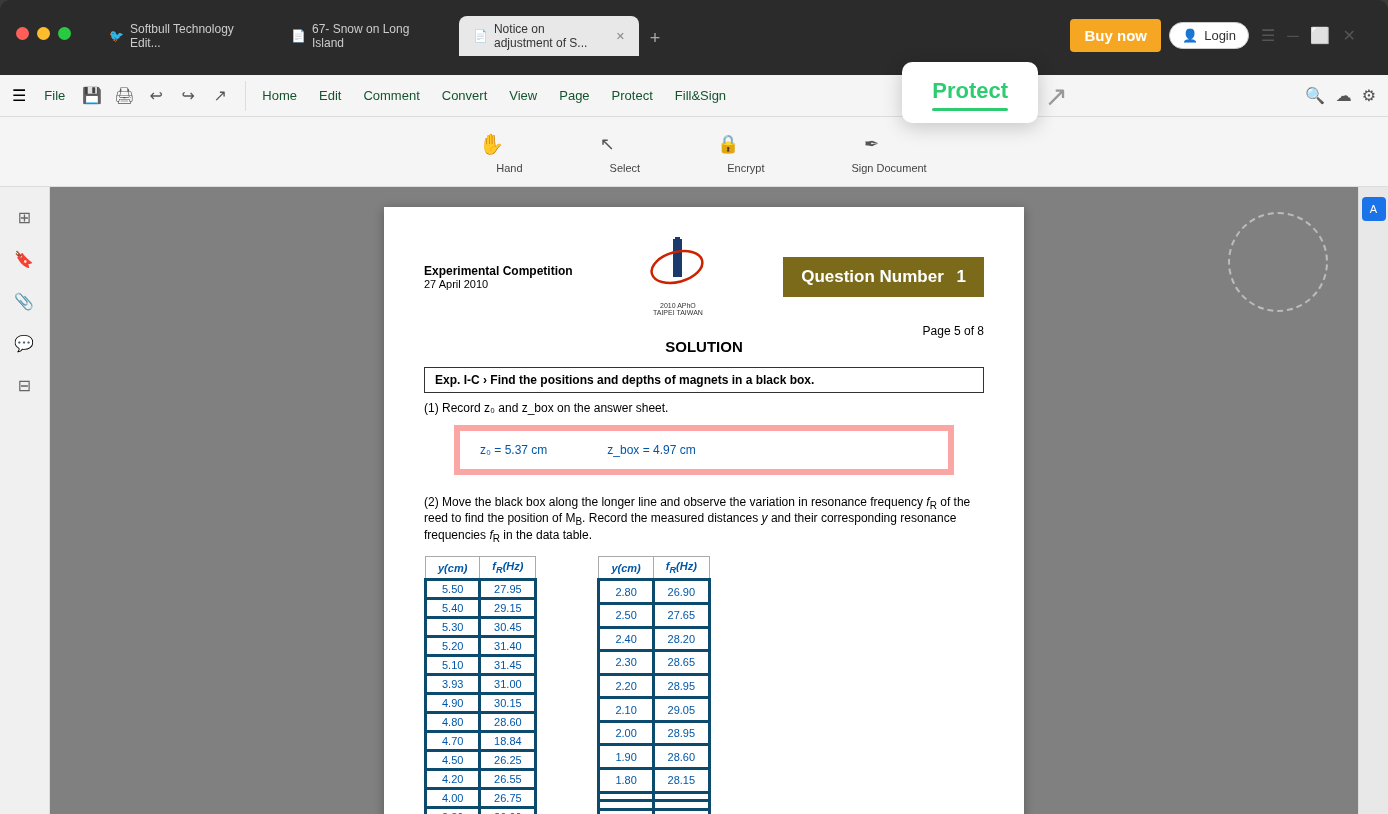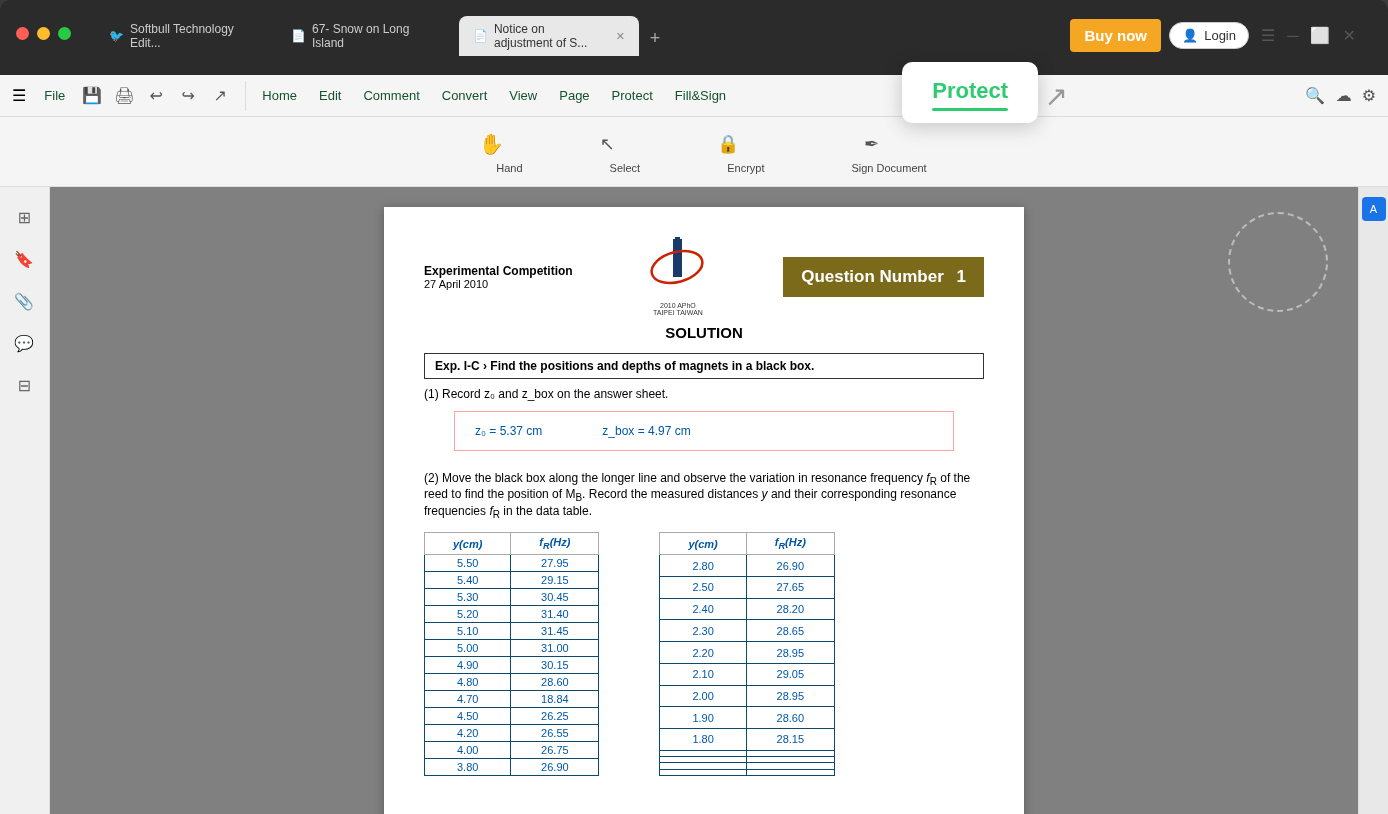--- a/index.html
+++ b/index.html
@@ -220,21 +220,21 @@
     .solution-title { text-align: center; font-size: 15px; font-weight: bold; margin-bottom: 12px; }
     .exp-title {
       border: 1px solid #333;
       padding: 5px 10px;
       font-size: 12px;
       font-weight: bold;
       margin-bottom: 8px;
     }
     .exp-body { font-size: 12px; margin-bottom: 6px; }
     .answer-box {
-      border: 1px solid #fca5a5;
+      border: 6px solid #fca5a5;
       padding: 12px 20px;
       margin: 10px 30px;
       display: flex;
       gap: 60px;
       font-size: 12px;
       align-items: center;
     }
     .blue-val { color: #0057a8; }
     .move-text { font-size: 12px; margin-bottom: 12px; }
     .data-table-container {
@@ -242,26 +242,26 @@
       gap: 20px;
       margin-top: 10px;
     }
     .data-table {
       border-collapse: collapse;
       font-size: 11px;
     }
     .data-table th {
       color: #0057a8;
       border: 1px solid #aaa;
-      padding: 3px 28px;
+      padding: 3px 12px;
       text-align: center;
       font-style: italic;
     }
     .data-table td {
-      border: 1px solid #0c4a6e;
+      border: 3px solid #0c4a6e;
       padding: 2px 12px;
       text-align: center;
       color: #0057a8;
     }
     .right-panel {
       width: 30px;
       background: #e8e8e8;
       display: flex;
       flex-direction: column;
       align-items: center;
@@ -408,20 +408,21 @@
               <ellipse cx="32" cy="30" rx="26" ry="15" fill="none" stroke="#cc2200" stroke-width="2.5" transform="rotate(-15, 32, 30)"></ellipse>
             </svg>
             <div style="font-size:7px; text-align:center; color:#333;">2010 APhO<br>TAIPEI  TAIWAN</div>
           </div>
           <div style="background:#7a6a1a; color:white; padding:10px 18px; font-size:17px; font-weight:bold;">
             <span>Question Number</span>
             <span style="margin-left:8px;">1</span>
           </div>
         </div>
 
+        <div class="page-num">Page 5 of 8</div>
         <div class="solution-title">SOLUTION</div>
 
         <div class="exp-title">Exp. I-C › Find the positions and depths of magnets in a black box.</div>
 
         <div class="exp-body">(1) Record z₀ and z_box on the answer sheet.</div>
 
         <div class="answer-box">
           <span class="blue-val">z₀ = 5.37 cm</span>
           <span class="blue-val">z_box = 4.97 cm</span>
         </div>
@@ -456,21 +457,21 @@
                 </tr>
                 <tr>
                   <td>5.20</td>
                   <td>31.40</td>
                 </tr>
                 <tr>
                   <td>5.10</td>
                   <td>31.45</td>
                 </tr>
                 <tr>
-                  <td>5.00</td>
+                  <td>3.93</td>
                   <td>31.00</td>
                 </tr>
                 <tr>
                   <td>4.90</td>
                   <td>30.15</td>
                 </tr>
                 <tr>
                   <td>4.80</td>
                   <td>28.60</td>
                 </tr>

